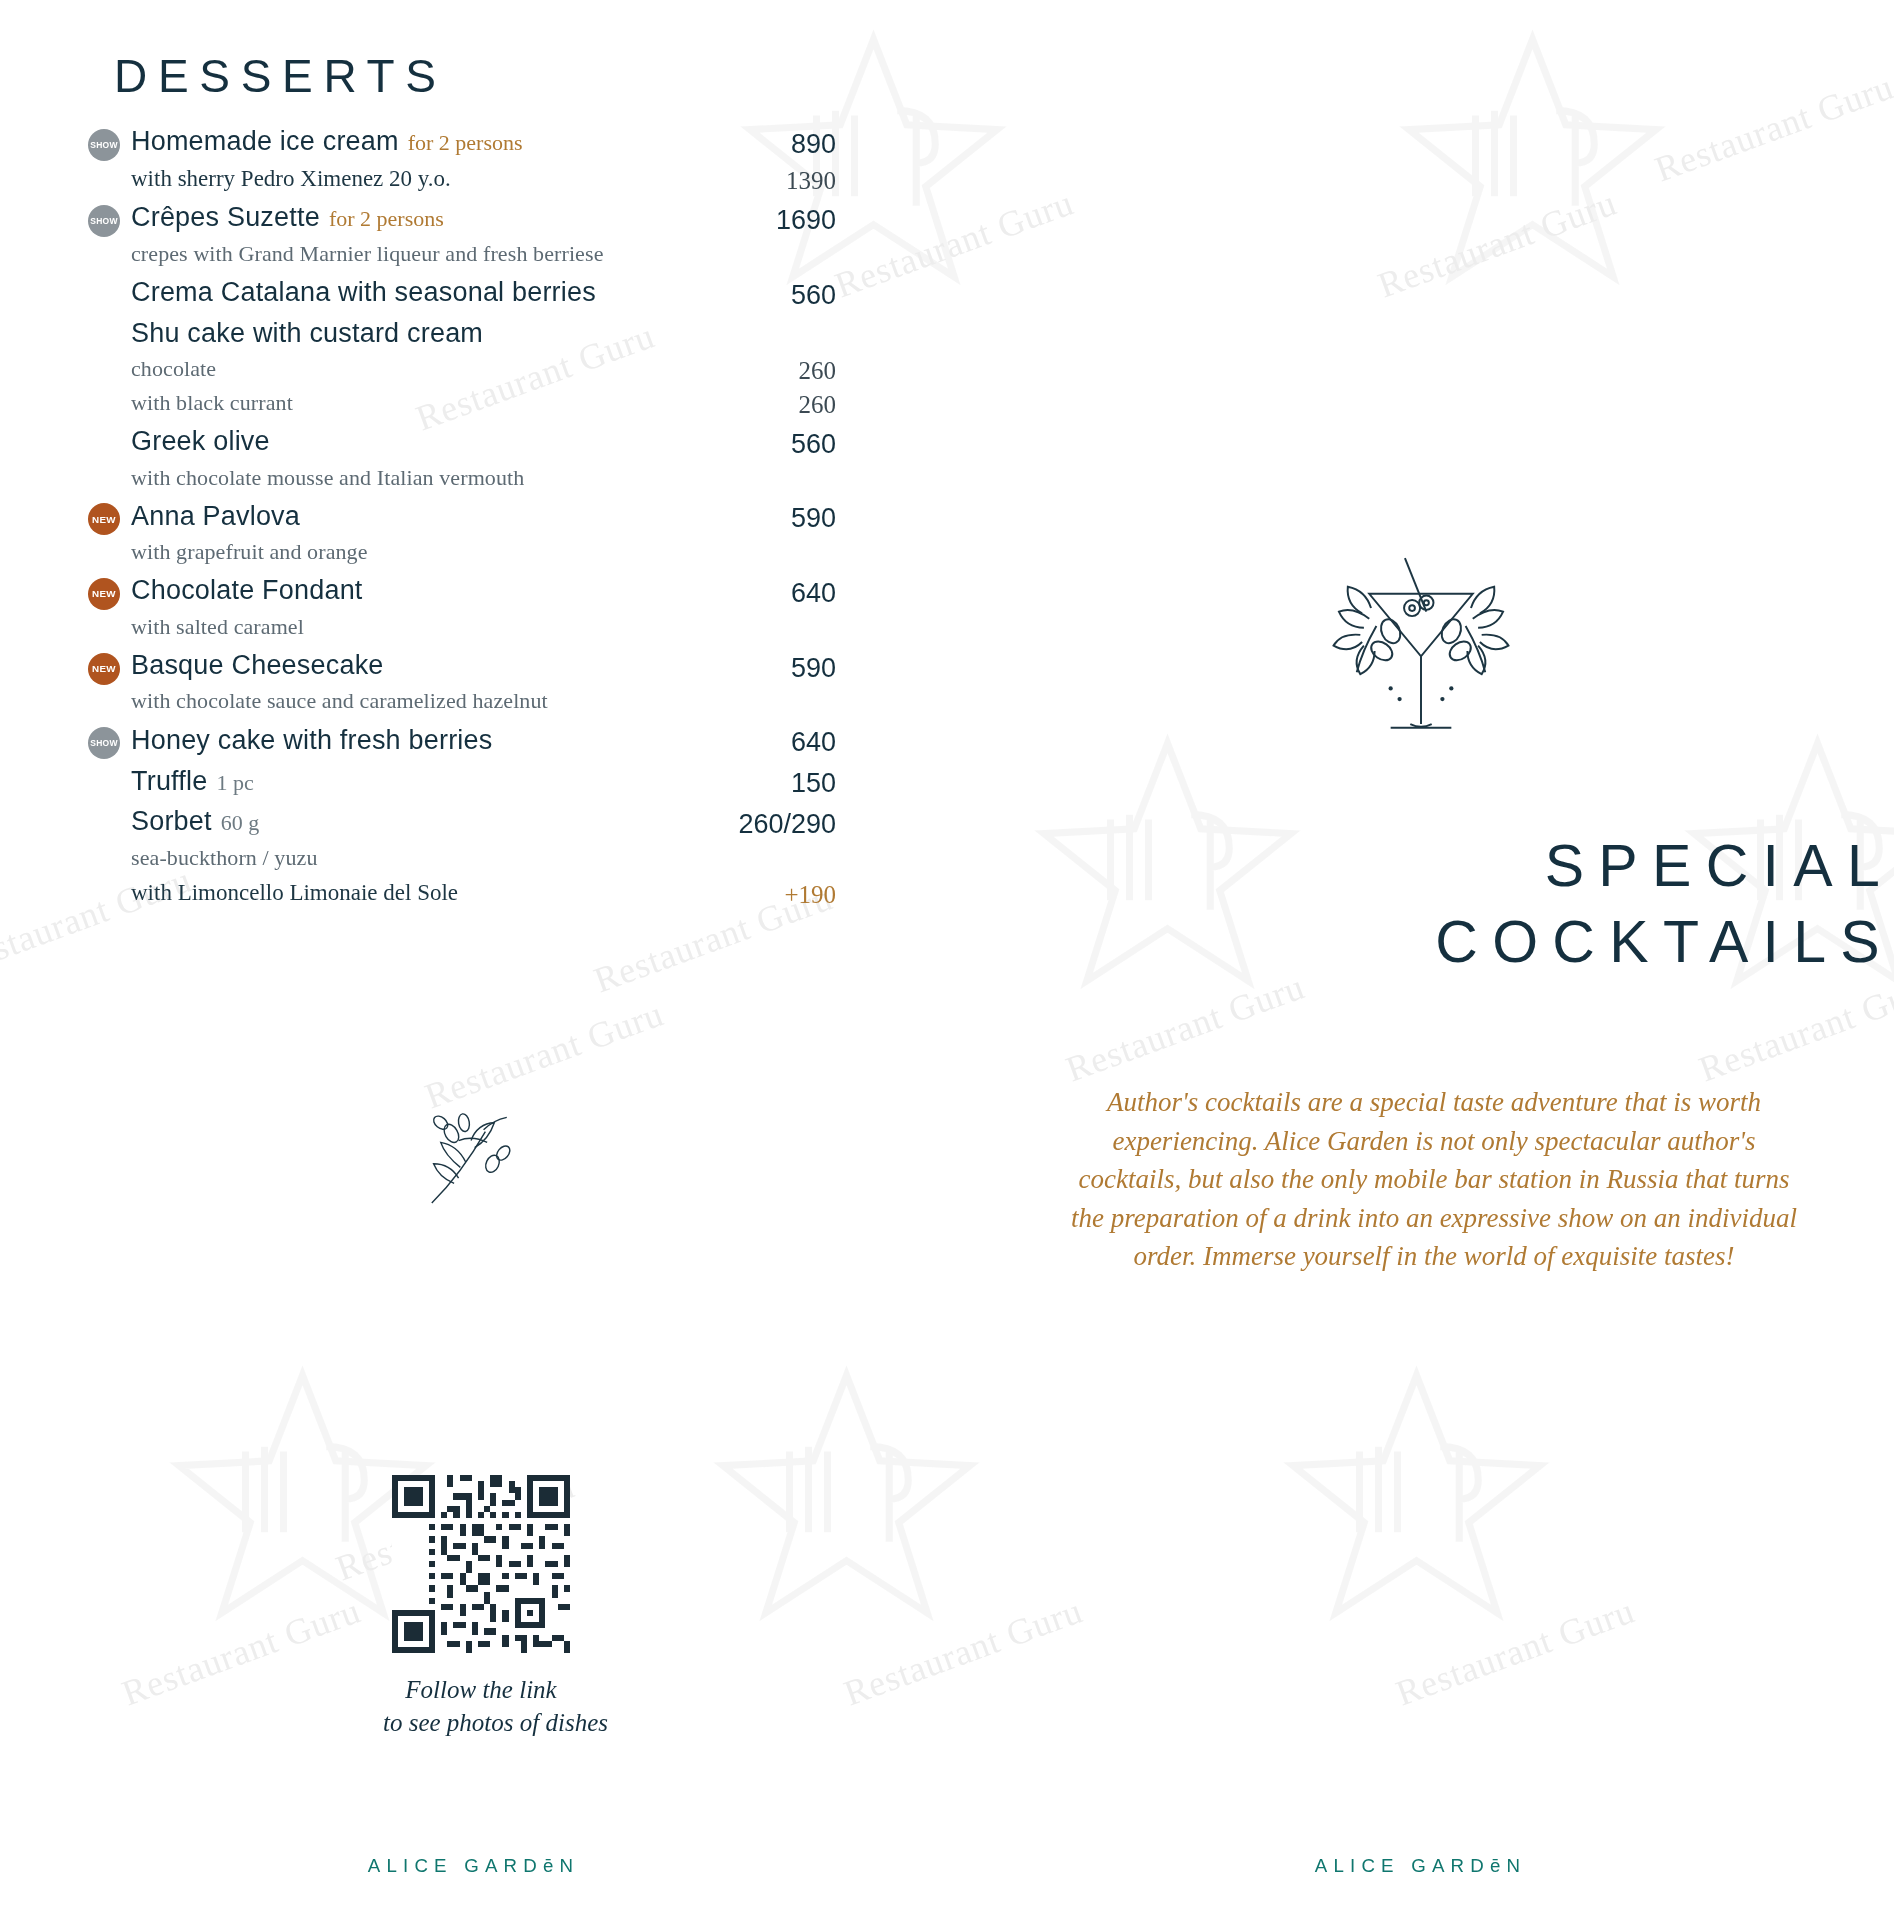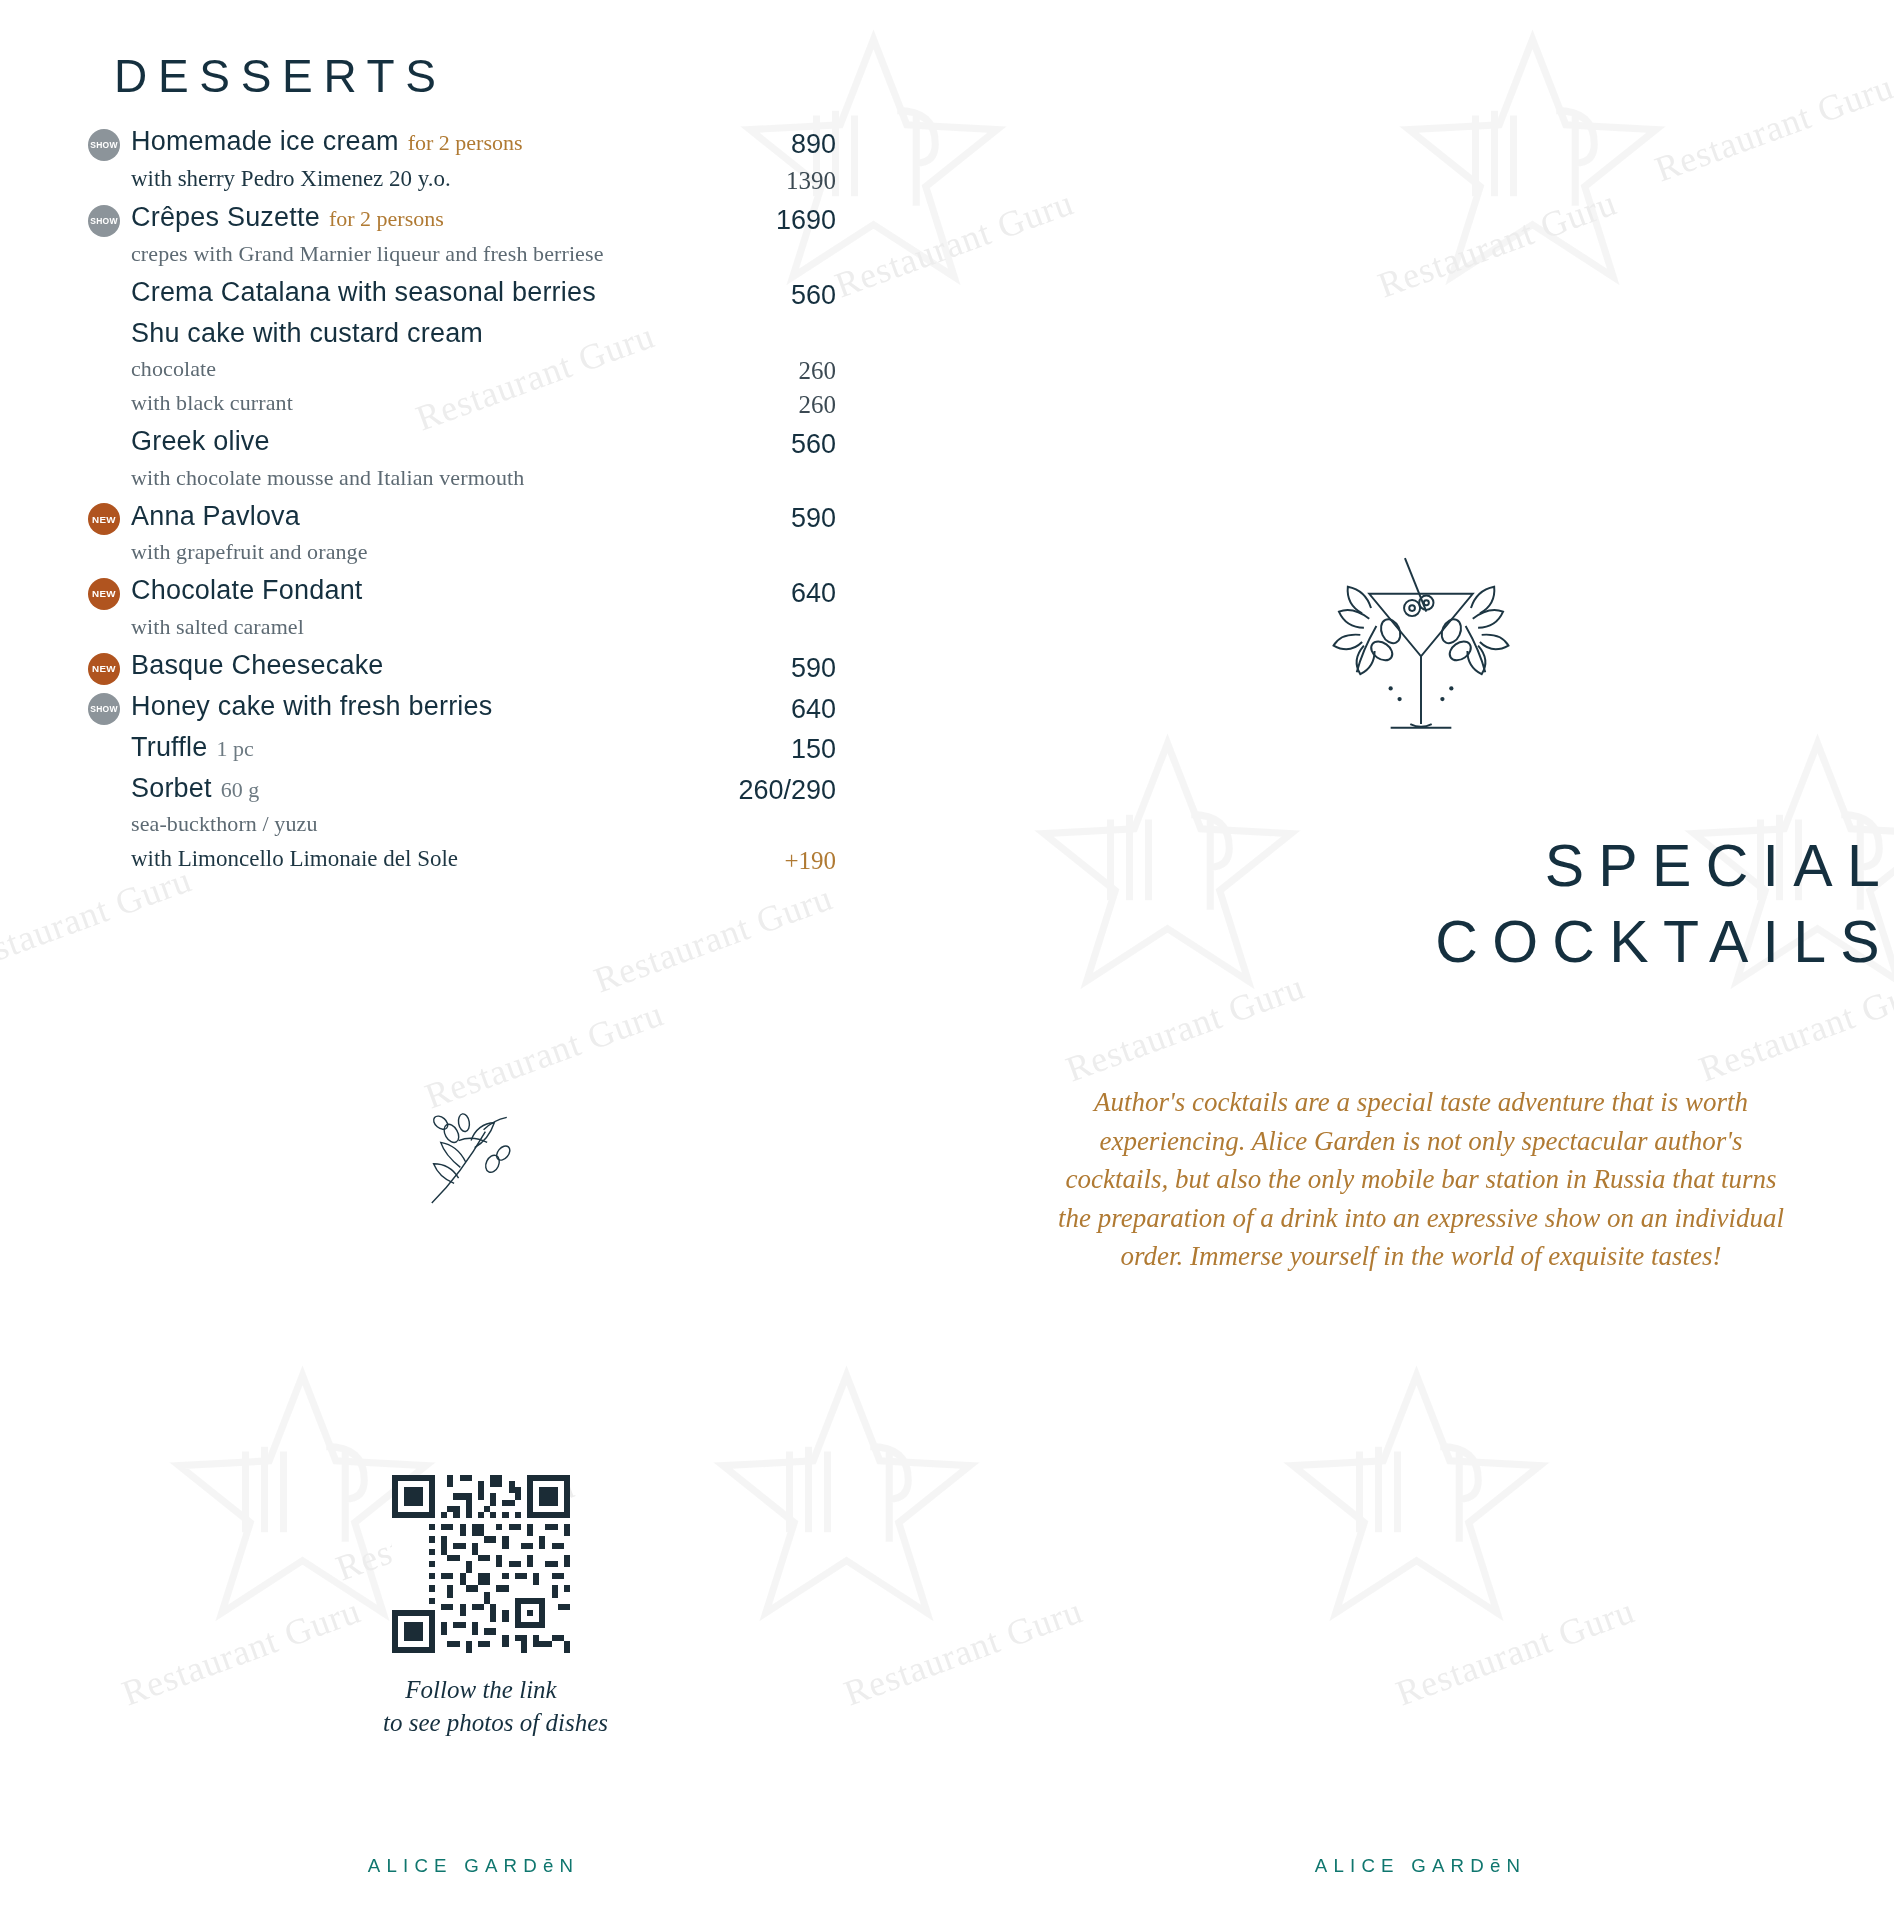--- a/index.html
+++ b/index.html
@@ -209,21 +209,21 @@
     text-align: right;
     font-size: 59px;
     letter-spacing: 14.3px;
     line-height: 1.28;
     color: #15303f;
     font-weight: 400;
   }
   .cocktail-desc {
     position: absolute;
     top: 1083px;
-    left: 104px;
+    left: 117px;
     width: 740px;
     text-align: center;
     font-family: "Liberation Serif", serif;
     font-style: italic;
     font-size: 27px;
     line-height: 1.43;
     color: #b07a33;
   }
 
   
@@ -366,20 +366,23 @@
           </div>
           <div class="row sub-line">
             <span class="desc">with salted caramel</span>
           </div>
         </div>
         <div style="position: relative; margin-top: 5.3px;">
           <div class="row main-row">
             <span class="badge badge-new">NEW</span>
             <div class="names"><span class="dish">Basque Cheesecake</span></div>
             <span class="price">590</span>
+          </div>
+          <div class="row sub-line">
+            <span class="desc">with chocolate sauce and caramelized hazelnut</span>
           </div>
         </div>
         <div style="position: relative; margin-top: 5.3px;">
           <div class="row main-row">
             <span class="badge badge-show">SHOW</span>
             <div class="names"><span class="dish">Honey cake with fresh berries</span></div>
             <span class="price">640</span>
           </div>
         </div>
         <div style="position: relative; margin-top: 5.3px;">

